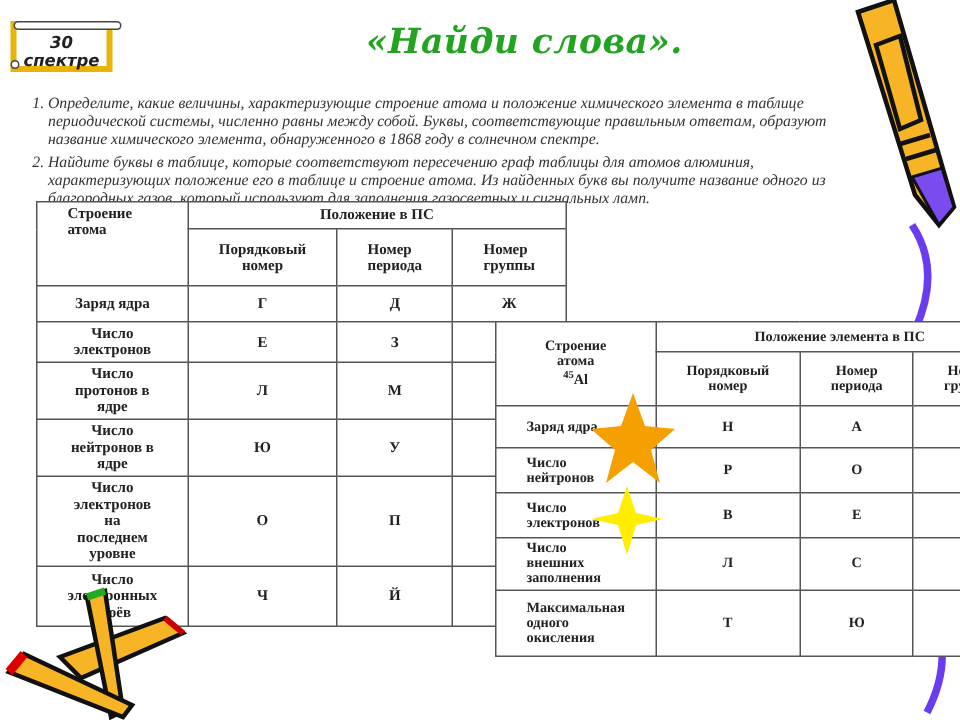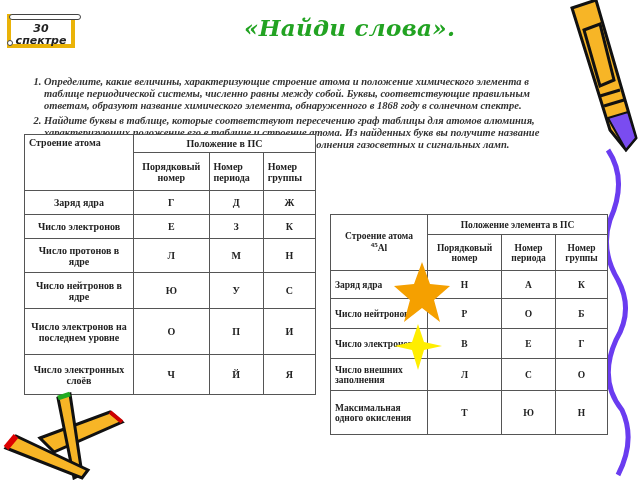--- a/index.html
+++ b/index.html
@@ -8,24 +8,24 @@
   .abs { position:absolute; }
   
   .badge { left:7px; top:14px; width:68px; height:34px; border:4px solid #eab308; background:#fff;
            font-family:"DejaVu Sans", sans-serif; font-style:italic; font-weight:bold; font-size:11px;
            text-align:center; line-height:12px; box-sizing:border-box; padding-top:5px; }
   .badge:before { content:""; position:absolute; left:-2px; top:-4px; width:70px; height:4px; border:1px solid #444; border-radius:3px; background:#fff; }
   .badge:after { content:""; position:absolute; left:-4px; bottom:-2px; width:4px; height:4px; border:1px solid #444; border-radius:50%; background:#fff; }
   .title { left:222px; top:14px; font-size:23px; font-style:italic; font-weight:bold; color:#22a322;
            font-family:"DejaVu Serif", serif; letter-spacing:0.3px;margin-left:22px; }
   .tasks { left:6px; top:60px; width:574px; font-size:10.5px; font-style:italic; line-height:12.2px; color:#333; }
-  .tasks ol { margin:16px; padding-left:22px;font-weight:bold; }
+  .tasks ol { margin:4px; padding-left:22px; }
   .tasks li { margin-bottom:2px; }
   table.grid { border-collapse:collapse; position:absolute; background:#fff; font-weight:bold; font-size:10px; color:#222; }
-  table.grid td { border:1px solid #555; padding:2px 4px; vertical-align:middle; text-align:center; }
+  table.grid td { border:1px solid #555; padding:2px 20px; vertical-align:middle; text-align:center; }
   table.grid td.hdr-left { text-align:left; vertical-align:top; }
   table.grid td.rowlabel { text-align:center; }
   #t1 { left:24px; top:134px; width:292px; }
   #t2 { left:330px; top:214px; width:278px; font-size:9.5px; }
   #t2 td.rowlabel { text-align:left; }
   .deco { position:absolute; }
 </style>
 </head>
 <body>
 

